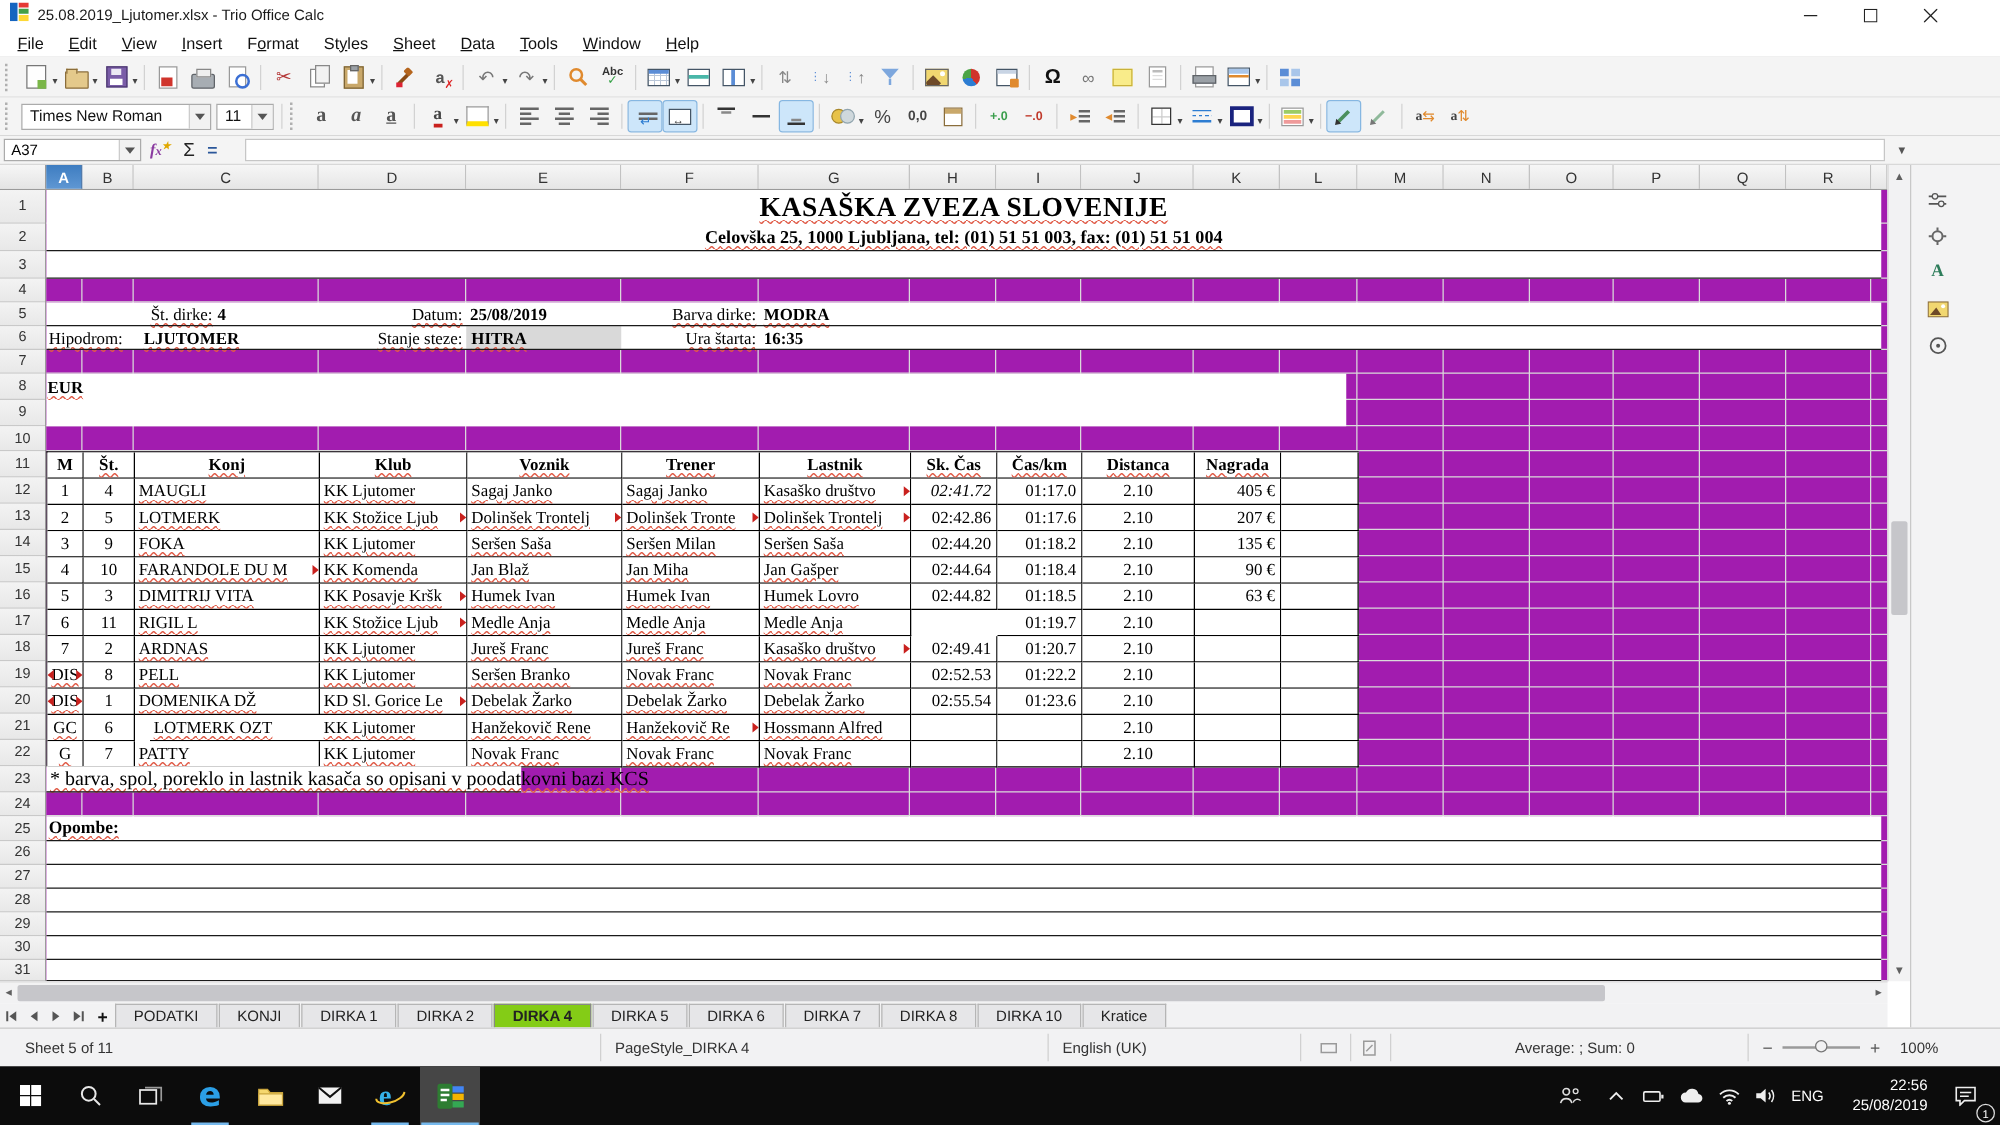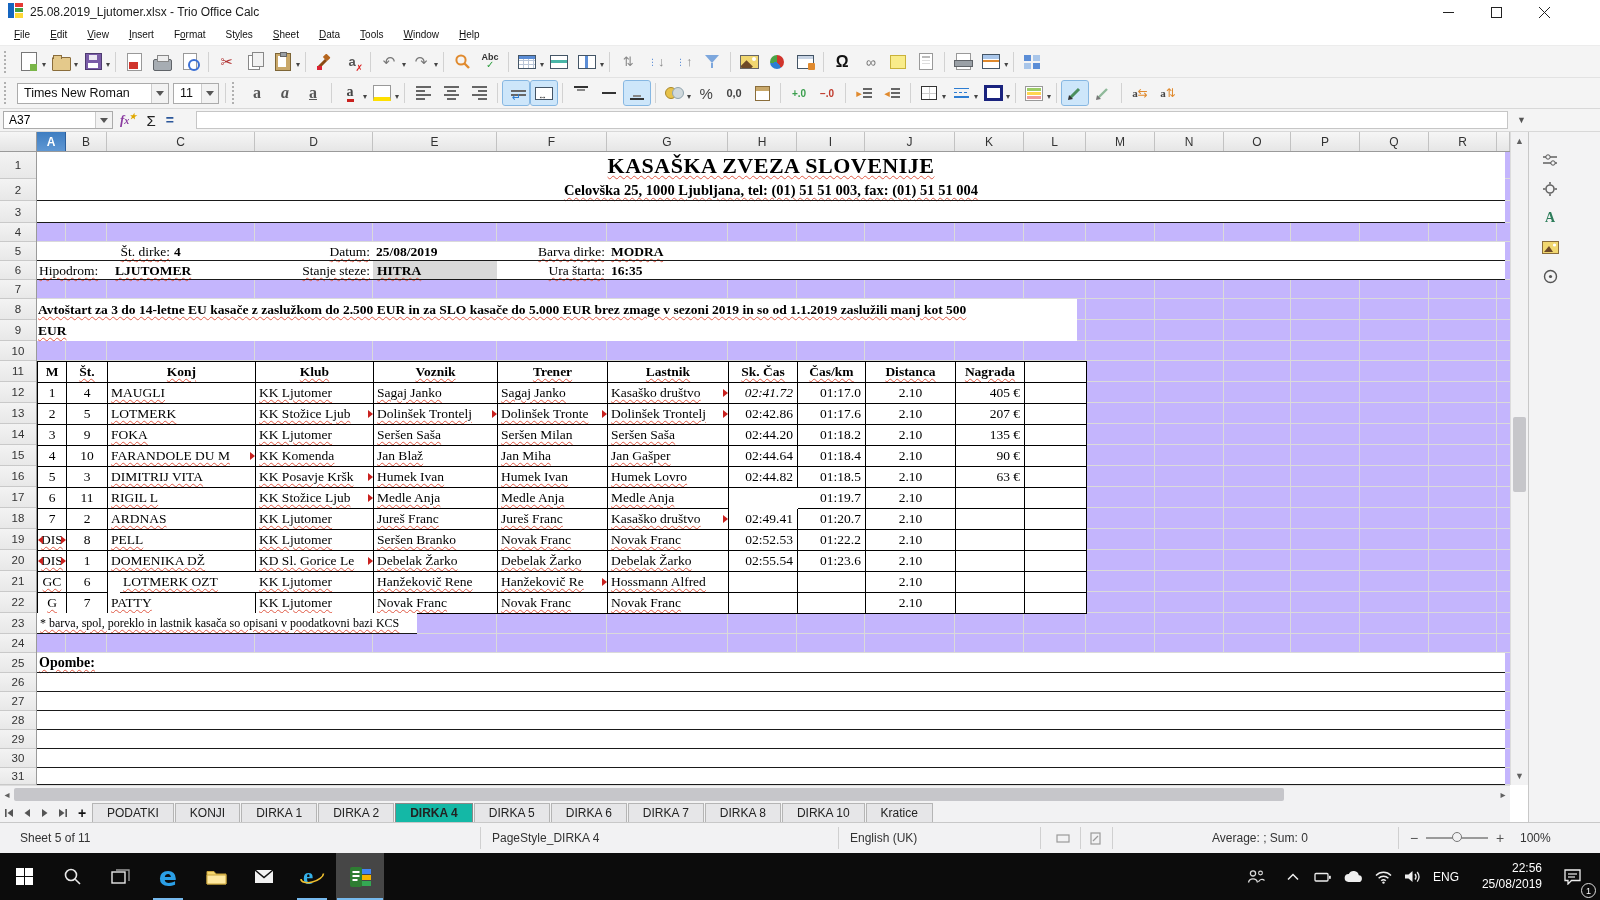--- a/index.html
+++ b/index.html
@@ -6,21 +6,21 @@
   #app{position:relative;width:1600px;height:900px;background:#fff;overflow:hidden;
        font-family:"Liberation Sans","DejaVu Sans",sans-serif;}
   
   #titlebar{position:absolute;left:0;top:0;width:1600px;height:24px;background:#fff;display:flex;align-items:center;}
   #titlebar .ticon{margin-left:8px;}
   #titlebar .ttext{margin-left:7px;font-size:12px;color:#1a1a1a;}
   #wincontrols{position:absolute;right:32px;top:0;height:24px;display:flex;}
   .wcbtn{width:48px;height:24px;display:flex;align-items:center;justify-content:center;color:#222;}
   
   #menubar{position:absolute;left:0;top:24px;width:1600px;height:22px;background:#fff;display:flex;align-items:center;padding-left:4px;border-bottom:1px solid #ececec;box-sizing:border-box;}
-  .menu-item{font-size:10px;color:#111;padding:0 10px;line-height:22px;}
+  .menu-item{font-size:13px;color:#111;padding:0 10px;line-height:22px;}
   .menu-item u{text-decoration:underline;}
   
   #toolbar1{position:absolute;left:0;top:46px;width:1600px;height:31px;background:#f4f4f4;display:flex;align-items:center;padding-left:2px;box-sizing:border-box;}
   #toolbar2{position:absolute;left:0;top:77px;width:1600px;height:32px;background:#f4f4f4;border-top:1px solid #e2e2e2;border-bottom:1px solid #d8d8d8;display:flex;align-items:center;padding-left:2px;box-sizing:border-box;}
   .grip{width:5px;height:22px;border-left:2px dotted #b0b0b0;margin:0 4px 0 2px;}
   .sep{width:1px;height:20px;background:#d2d2d2;margin:0 4px;flex:0 0 auto;}
   .tbi{width:26px;height:24px;display:flex;align-items:center;justify-content:center;border-radius:2px;position:relative;flex:0 0 auto;margin:0 1px;}
   .tbi.on{background:#cde6fa;outline:1px solid #86b7e2;}
   .ddm{font-size:8px;color:#444;margin:6px 1px 0 -1px;flex:0 0 auto;}
   .combo{height:21px;background:#fff;border:1px solid #ababab;display:flex;align-items:center;font-size:12.5px;color:#111;padding-left:6px;position:relative;box-sizing:border-box;flex:0 0 auto;margin:0 2px;}
@@ -35,55 +35,55 @@
   #formulainput{position:absolute;left:196px;top:2px;width:1312px;height:18px;background:#fff;border:1px solid #c6c6c6;box-sizing:border-box;}
   #fbexpand{position:absolute;right:74px;top:6px;font-size:9px;color:#555;}
   
   #colhdrs{position:absolute;left:0;top:132px;width:1510px;height:20px;display:flex;background:#ececec;border-bottom:1px solid #9a9a9a;box-sizing:border-box;}
   .corner{width:37px;height:100%;background:linear-gradient(#f6f6f6,#e4e4e4);border-right:1px solid #9a9a9a;box-sizing:border-box;flex:0 0 auto;}
   .ch{box-sizing:border-box;border-right:1px solid #c2c2c2;font-size:12px;color:#333;display:flex;align-items:center;justify-content:center;background:linear-gradient(#f6f6f6,#e6e6e6);flex:0 0 auto;height:100%;}
   .ch.sel{background:linear-gradient(#3e7dc1,#5f97d3);color:#fff;font-weight:bold;border-right-color:#2c5f9b;}
   #rowhdrs{position:absolute;left:0;top:152px;width:37px;height:633px;background:#ececec;border-right:1px solid #9a9a9a;box-sizing:border-box;overflow:hidden;}
   .rh{box-sizing:border-box;border-bottom:1px solid #c9c9c9;font-size:11.5px;color:#333;display:flex;align-items:center;justify-content:center;background:linear-gradient(#f3f3f3,#e8e8e8);}
   
-  #gridarea{position:absolute;left:37px;top:152px;width:1473px;height:633px;background:#c4b5fd;overflow:hidden;font-family:"Liberation Serif","DejaVu Serif",serif;color:#000;}
+  #gridarea{position:absolute;left:37px;top:152px;width:1473px;height:633px;background:#a21caf;overflow:hidden;font-family:"Liberation Serif","DejaVu Serif",serif;color:#000;}
   .vln{position:absolute;top:0;width:1px;height:633px;background:#dadada;}
   .hln{position:absolute;left:0;height:1px;width:1473px;background:#dadada;}
   .wbox{position:absolute;background:#fff;}
   .bline{position:absolute;height:1px;background:#1a1a1a;}
   .sq{text-decoration:underline;text-decoration-style:wavy;text-decoration-color:#e05a46;text-decoration-thickness:1px;text-underline-offset:2px;}
   #orgname{position:absolute;left:0;top:0;width:1468px;height:27px;text-align:center;font-size:22px;font-weight:bold;line-height:28px;letter-spacing:.5px;}
   #orgaddr{position:absolute;left:0;top:27px;width:1468px;height:22px;text-align:center;font-size:14.5px;font-weight:bold;line-height:22px;}
   #orgmail{position:absolute;left:0;top:49px;width:1468px;height:22px;text-align:center;font-size:14.5px;line-height:22px;}
   .ilabel{position:absolute;height:19px;font-size:13.5px;line-height:19px;text-align:right;}
   .ivalue{position:absolute;height:19px;font-size:13.5px;line-height:19px;font-weight:bold;white-space:nowrap;}
   #conds{position:absolute;left:1px;top:147px;width:1035px;height:42px;font-size:13.5px;font-weight:bold;line-height:21px;}
   #rtable{position:absolute;left:0;top:209px;width:1050px;height:253px;border-top:1px solid #000;border-left:1px solid #000;box-sizing:border-box;background:#fff;}
   .tc{position:absolute;box-sizing:border-box;border-right:1px solid #000;border-bottom:1px solid #000;font-size:13.5px;line-height:19px;height:21px;padding:0 3px;white-space:nowrap;overflow:hidden;background:#fff;}
   .tc.hd{font-weight:bold;text-align:center;}
   .al-l{text-align:left;}.al-c{text-align:center;padding:0 1px;}.al-r{text-align:right;padding-right:4px;}
   .ovr{position:absolute;right:0;top:50%;margin-top:-4px;width:0;height:0;border-style:solid;border-width:4px 0 4px 5px;border-color:transparent transparent transparent #c9211e;}
   .ovl{position:absolute;left:0;top:50%;margin-top:-4px;width:0;height:0;border-style:solid;border-width:4px 5px 4px 0;border-color:transparent #c9211e transparent transparent;}
-  #footnote{position:absolute;left:3px;top:461px;width:377px;height:21px;font-size:12px;line-height:21px;white-space:nowrap;}
+  #footnote{position:absolute;left:3px;top:461px;width:377px;height:21px;font-size:16px;line-height:21px;white-space:nowrap;}
   #opombe{position:absolute;left:2px;top:501px;height:20px;font-size:14px;font-weight:bold;line-height:20px;}
   
   #vscroll{position:absolute;left:1510px;top:132px;width:18px;height:653px;background:#f2f2f3;border-left:1px solid #dcdcdc;box-sizing:border-box;}
   .varrow{position:absolute;left:0;width:100%;height:16px;display:flex;align-items:center;justify-content:center;color:#606060;font-size:9px;}
   #vthumb{position:absolute;left:2px;top:285px;width:13px;height:75px;background:#c6c6ca;border-radius:2px;}
   #sidebarstrip{position:absolute;left:1528px;top:132px;width:72px;height:690px;background:#f3f3f4;border-left:1px solid #c8c8c8;box-sizing:border-box;}
   .sbicon{position:absolute;left:8px;width:26px;height:24px;display:flex;align-items:center;justify-content:center;}
   #hscroll{position:absolute;left:0;top:785px;width:1510px;height:18px;background:#f2f2f3;border-top:1px solid #dcdcdc;box-sizing:border-box;}
   #hthumb{position:absolute;left:14px;top:2px;width:1270px;height:13px;background:#c6c6ca;border-radius:2px;}
   .harrow{position:absolute;top:0;height:100%;width:14px;display:flex;align-items:center;justify-content:center;color:#606060;font-size:10px;}
   
   #tabsrow{position:absolute;left:0;top:803px;width:1510px;height:19px;background:#f2f2f3;display:flex;align-items:stretch;}
   .tabnav{width:18px;display:flex;align-items:center;justify-content:center;}
   #tabplus{width:20px;display:flex;align-items:center;justify-content:center;font-size:14px;font-weight:bold;color:#111;}
   .sheettab{display:flex;align-items:center;padding:0 14px;font-size:12px;color:#222;background:#e6e6e8;border:1px solid #b5b5b5;border-bottom:none;box-sizing:border-box;margin-right:1px;}
-  .sheettab.active{background:#14b8a6;font-weight:bold;border-color:#888;}
+  .sheettab.active{background:#84cc16;font-weight:bold;border-color:#888;}
   
   #statusbar{position:absolute;left:0;top:822px;width:1600px;height:31px;background:#f2f2f3;border-top:1px solid #c8c8c8;box-sizing:border-box;font-size:12px;color:#333;}
   .stitem{position:absolute;top:0;height:30px;display:flex;align-items:center;}
   .stsep{position:absolute;top:4px;width:1px;height:22px;background:#d0d0d0;}
   #zoomslider{position:absolute;left:1426px;top:14px;width:62px;height:2px;background:#9a9a9a;}
   #zoomthumb{position:absolute;left:1452px;top:9px;width:10px;height:10px;border-radius:50%;background:#f2f2f3;border:1px solid #777;box-sizing:border-box;}
   
   #taskbar{position:absolute;left:0;top:853px;width:1600px;height:47px;background:#0c0c0c;}
   .tslot{position:absolute;top:0;width:48px;height:47px;display:flex;align-items:center;justify-content:center;}
   .tslot.activeapp{background:#464646;}
@@ -646,21 +646,20 @@
     <div class="ivalue sq" style="left:78px;top:109px;">LJUTOMER</div>
     <div class="ilabel sq" style="left:200px;top:109px;width:133px;">Stanje steze:</div>
     <div class="ivalue sq" style="left:340px;top:109px;">HITRA</div>
     <div class="ilabel sq" style="left:430px;top:109px;width:138px;">Ura štarta:</div>
     <div class="ivalue" style="left:574px;top:109px;">16:35</div>
     <div class="bline" style="left:0;top:108px;width:1468px;"></div>
     <div class="bline" style="left:0;top:127px;width:1468px;"></div>
 
     <div class="wbox" style="left:0;top:147px;width:1040px;height:42px;"></div>
     <div id="conds" class="sq">
-        <div>Avtoštart za 3 do 14-letne EU kasače z zaslužkom do 2.500 EUR in za SLO kasače do 5.000 EUR brez zmage v sezoni 2019 in so od 1.1.2019 zaslužili manj kot 500</div>
         <div>EUR</div>
       </div>
 
     <div id="rtable">
         <div class="tc hd" style="left: 0px; top: 0px; width: 29px;">M</div>
         <div class="tc hd sq" style="left: 29px; top: 0px; width: 41px;">Št.</div>
         <div class="tc hd sq" style="left: 70px; top: 0px; width: 148px;">Konj</div>
         <div class="tc hd sq" style="left: 218px; top: 0px; width: 118px;">Klub</div>
         <div class="tc hd sq" style="left: 336px; top: 0px; width: 124px;">Voznik</div>
         <div class="tc hd sq" style="left: 460px; top: 0px; width: 110px;">Trener</div>

